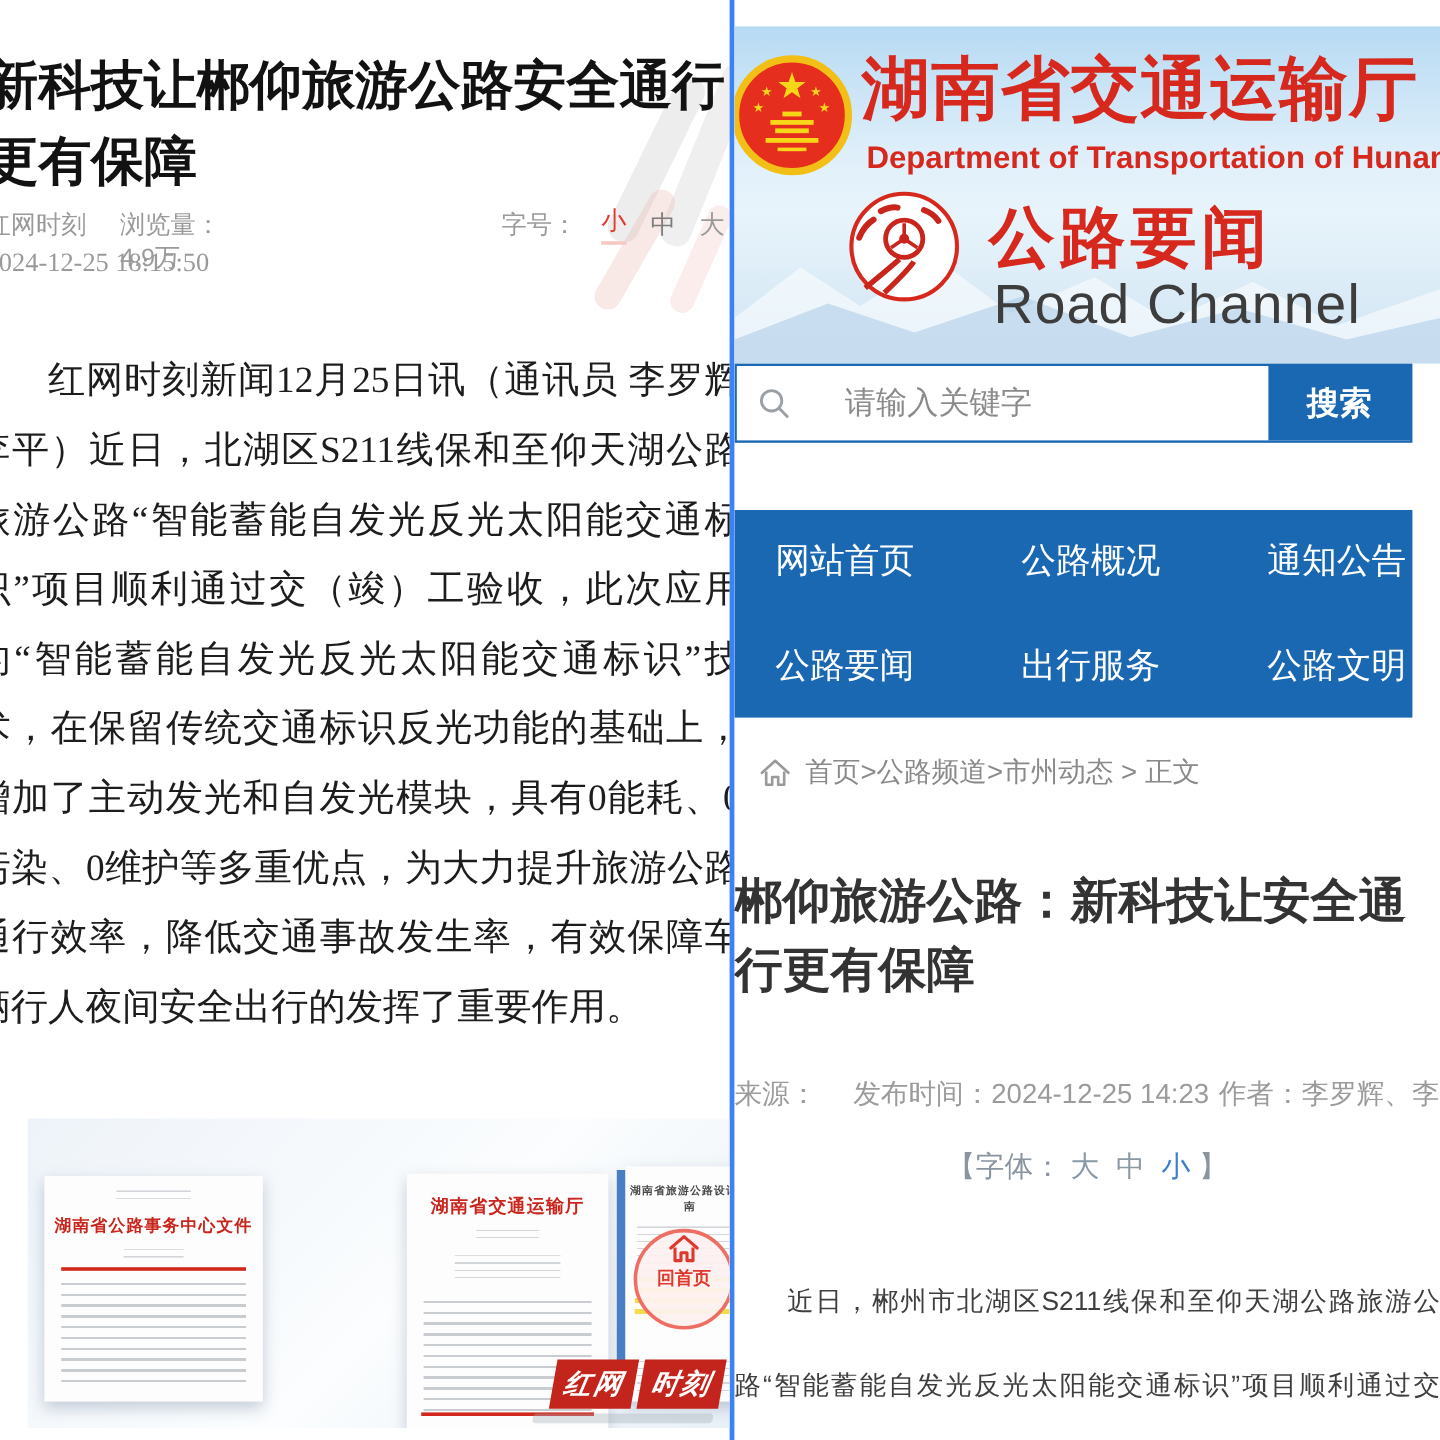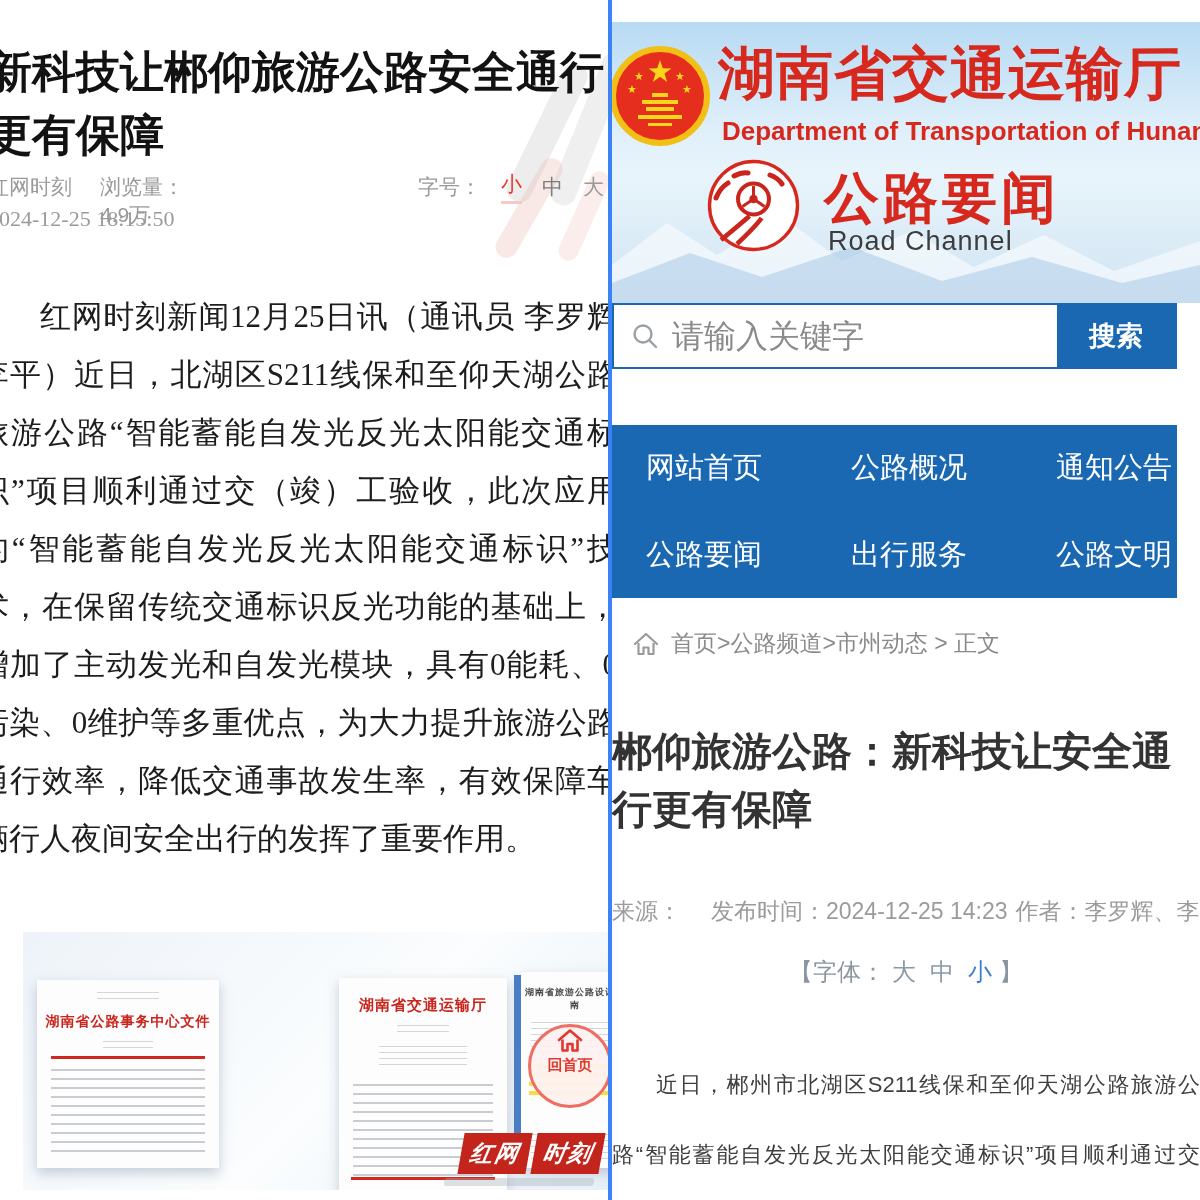--- a/index.html
+++ b/index.html
@@ -61,27 +61,27 @@
 
   .rp-header { position:absolute; left:0; top:22px; width:588px; height:281px; overflow:hidden;
                background:linear-gradient(180deg,#b7daf3 0%, #dfeffa 38%, #e8f4fb 55%, #cfe4f3 100%); }
   .mountains { position:absolute; left:0; bottom:0; width:588px; height:130px; }
   .emblem { position:absolute; left:-4px; top:22px; }
   .dept-cn { position:absolute; left:106px; top:14px; font-size:57px; font-weight:700; color:#d7281e;
              white-space:nowrap; letter-spacing:1px; }
   .dept-en { position:absolute; left:110px; top:94px; font-size:26px; font-weight:700; color:#d7281e; white-space:nowrap; }
   .rc-logo { position:absolute; left:94px; top:136px; }
   .channel-cn { position:absolute; left:212px; top:140px; font-size:55px; font-weight:700; color:#d7281e; letter-spacing:4px; white-space:nowrap; }
-  .channel-en { position:absolute; left:216px; top:204px; font-size:27px; font-weight:500; color:#3d3d3d; letter-spacing:1px; white-space:nowrap; }
+  .channel-en { position:absolute; left:216px; top:204px; font-size:46px; font-weight:500; color:#3d3d3d; letter-spacing:1px; white-space:nowrap; }
 
   .rp-search { position:absolute; left:0; top:303px; width:565px; height:66px; display:flex;
                border:2px solid #1a68b2; background:#fff; }
   .search-box { flex:1; display:flex; align-items:center; padding-left:16px; gap:12px; min-width:0; }
-  .search-box input { border:none; outline:none; flex:1; font-size:32px; color:#444; min-width:0;
-                      font-family:Liberation Serif, serif; background:transparent; }
+  .search-box input { border:none; outline:none; flex:1; font-size:26px; color:#444; min-width:0;
+                      font-family:Liberation Serif, serif; background:transparent;margin-left:32px; }
   .search-box input::placeholder { color:#8b8b8b; }
   .search-btn { width:118px; background:#1a68b2; color:#fff; font-size:27px; font-weight:700; border:none;
                 display:flex; align-items:center; justify-content:center; cursor:pointer;
                 font-family:"Liberation Sans",sans-serif; }
 
   .rp-nav { position:absolute; left:0; top:425px; width:565px; height:173px; background:#1a68b2;
             display:grid; grid-template-columns:205px 205px auto; grid-template-rows:1fr 1fr;
             align-items:center; padding-left:34px; }
   .nav-item { color:#fff; font-size:29px; cursor:pointer; white-space:nowrap; }
 

